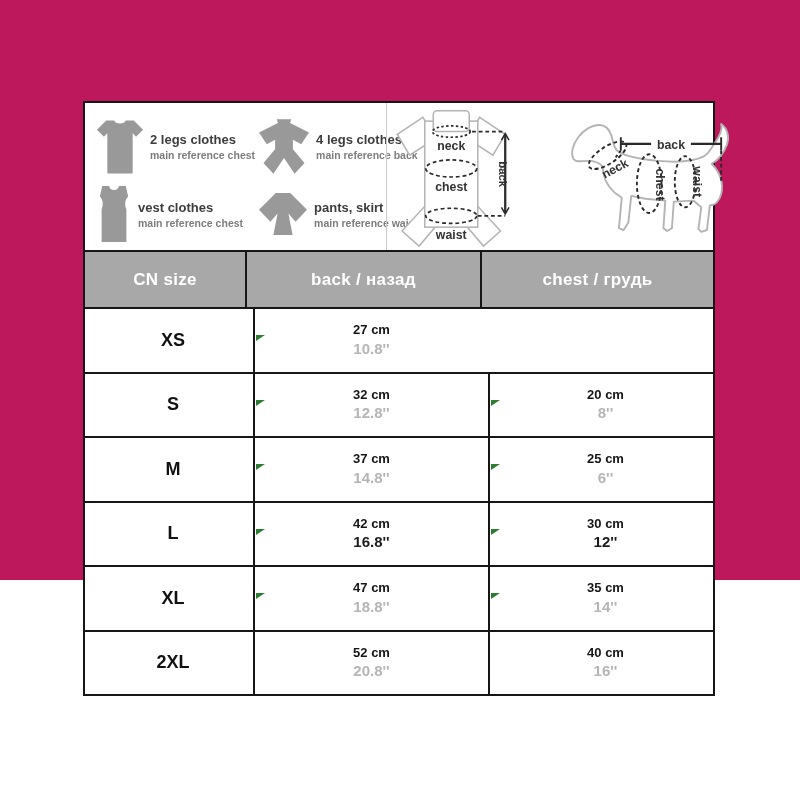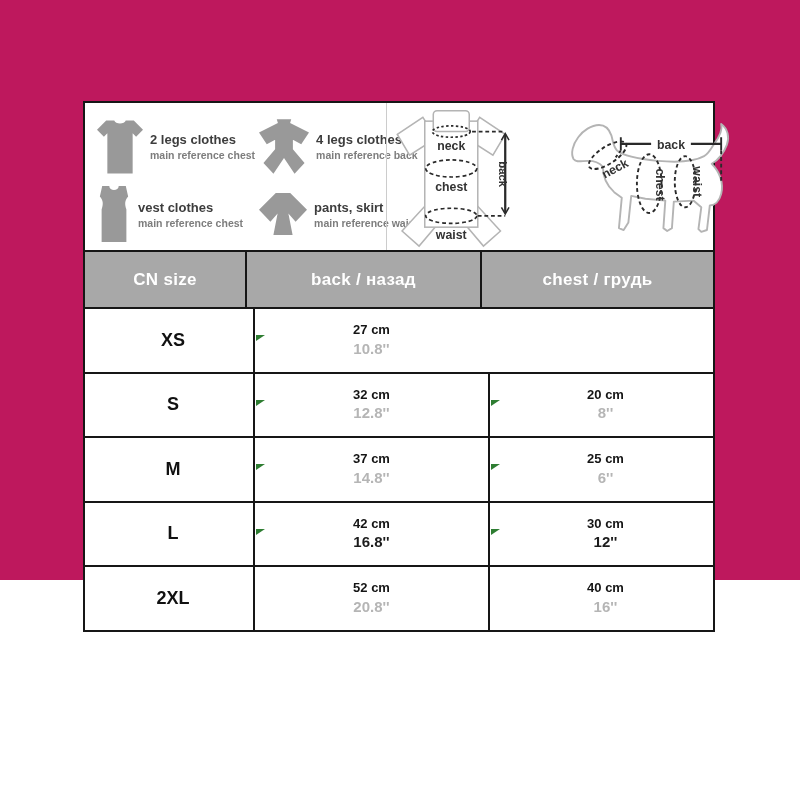--- a/index.html
+++ b/index.html
@@ -215,20 +215,35 @@
       <span class="cm">42 cm</span>
       <span class="inch dark">16.8''</span>
     </div>
     <div class="cell">
       <span class="marker"></span>
       <span class="cm">30 cm</span>
       <span class="inch dark">12''</span>
     </div>
   </div>
 
+  <div class="data-row">
+    <div class="cell">
+      <span class="size-label">XL</span>
+    </div>
+    <div class="cell">
+      <span class="marker"></span>
+      <span class="cm">47 cm</span>
+      <span class="inch">18.8''</span>
+    </div>
+    <div class="cell">
+      <span class="marker"></span>
+      <span class="cm">35 cm</span>
+      <span class="inch">14''</span>
+    </div>
+  </div>
 
   <div class="data-row">
     <div class="cell">
       <span class="size-label">2XL</span>
     </div>
     <div class="cell">
 
       <span class="cm">52 cm</span>
       <span class="inch">20.8''</span>
     </div>

